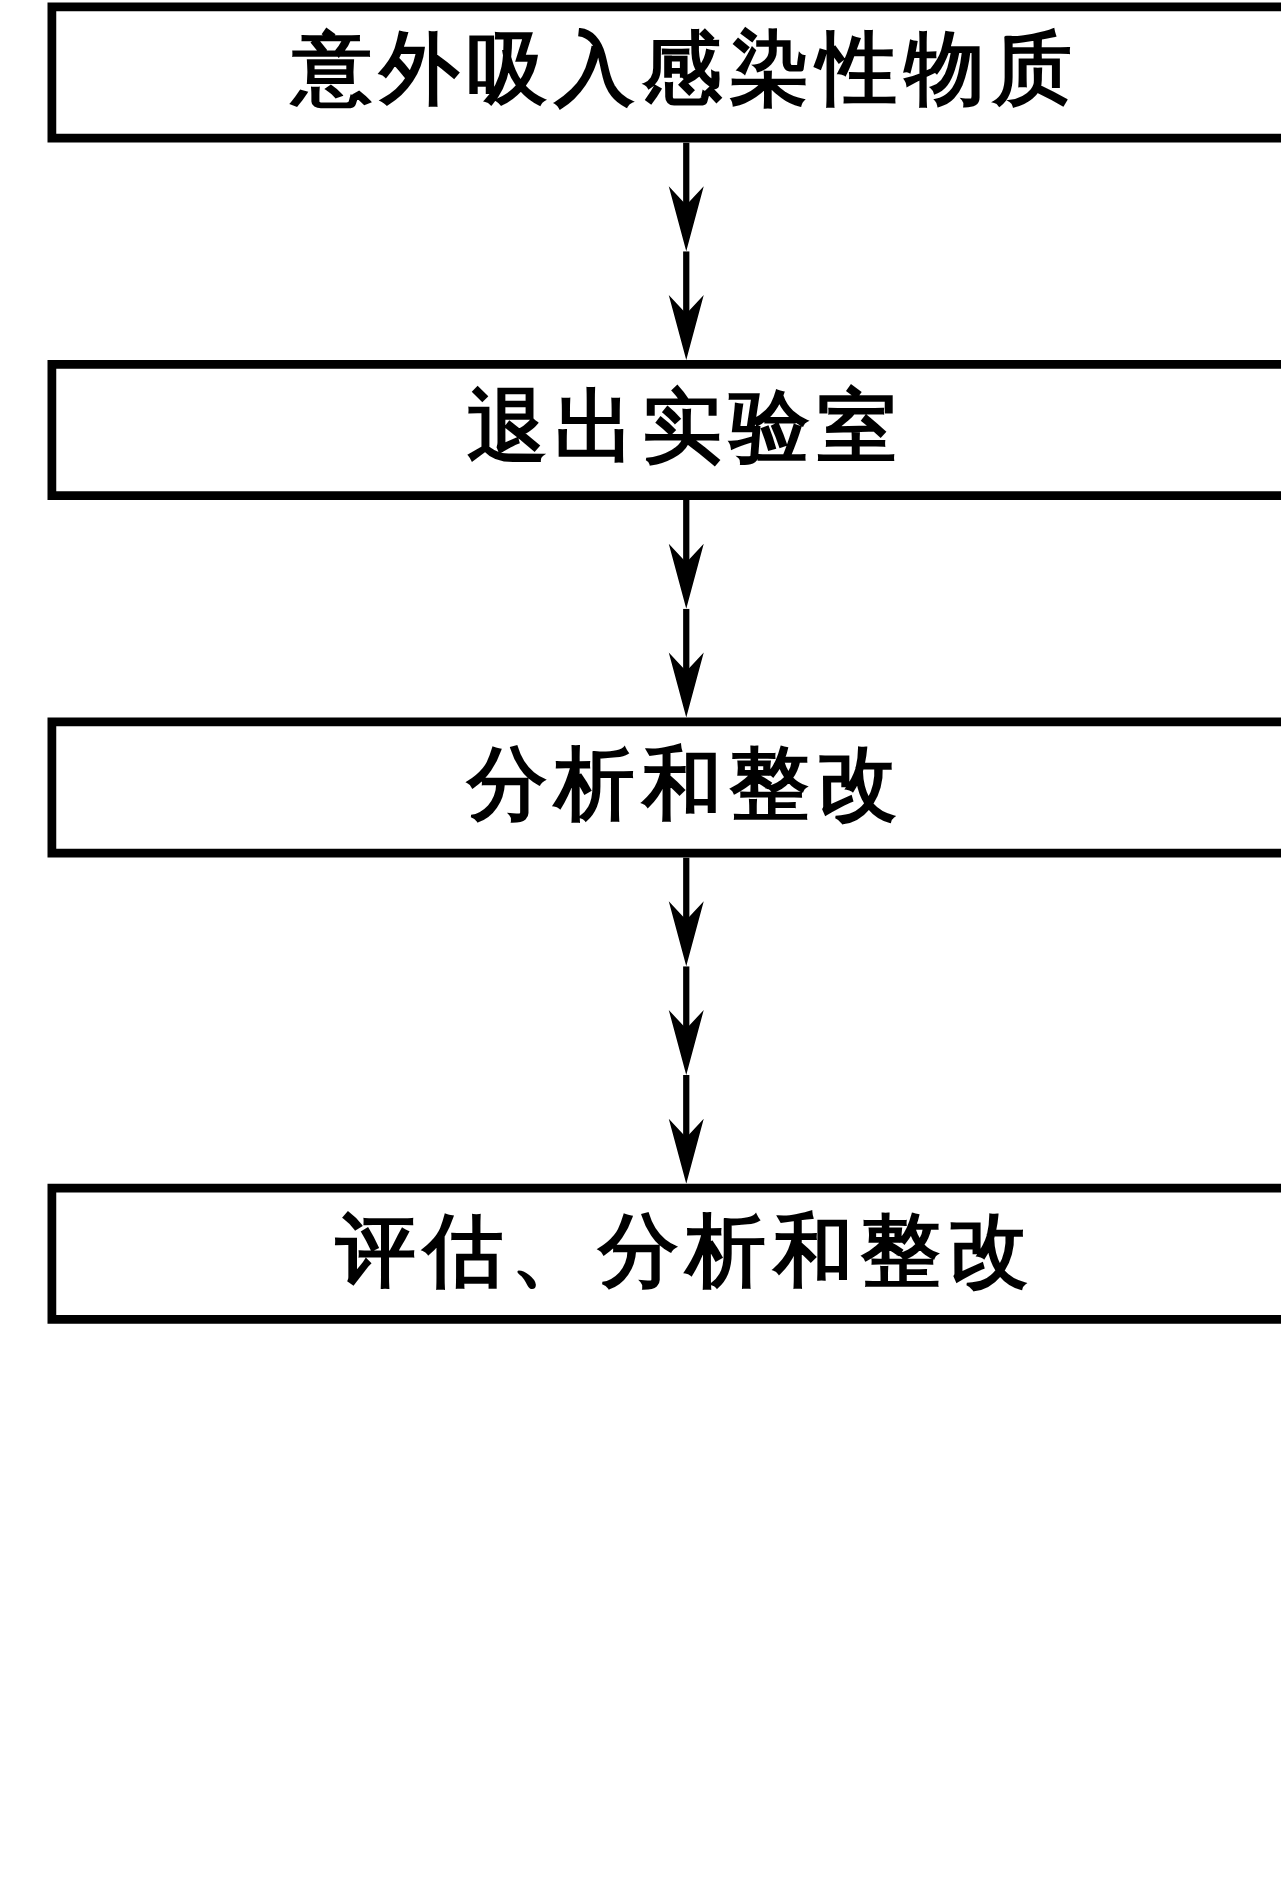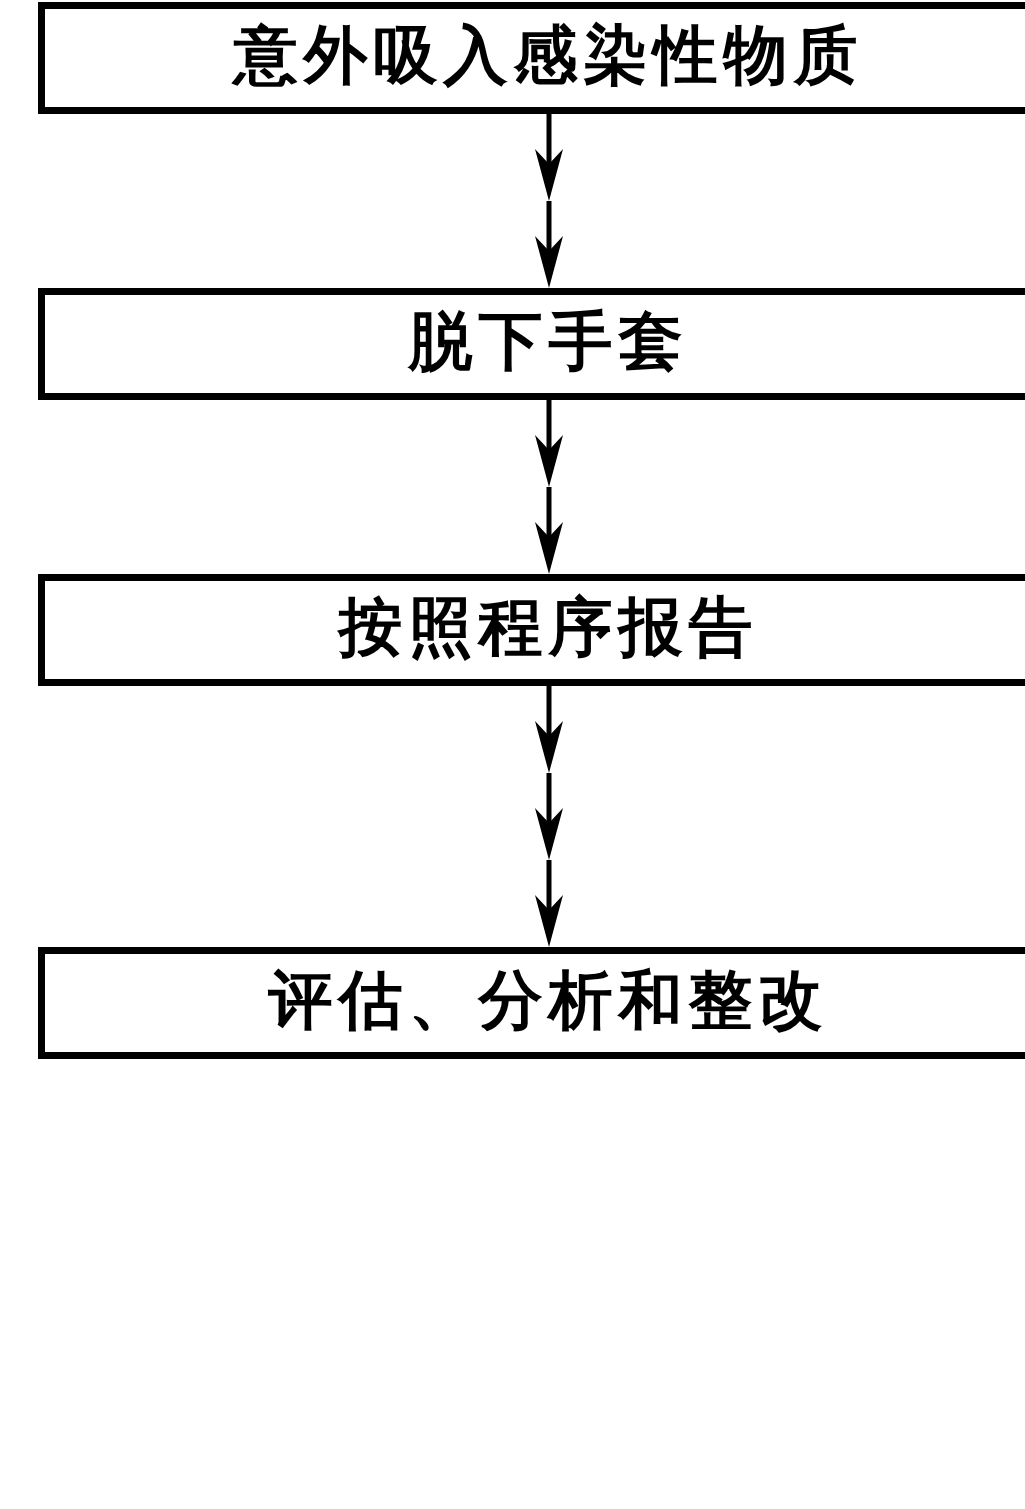--- a/index.html
+++ b/index.html
@@ -63,36 +63,36 @@
     <polygon points="22,87 8,35 22,50 36,35" fill="#000000"></polygon>
   </svg>
 
 
   <svg class="arrow" viewBox="0 0 44 87">
     <line x1="22" y1="0" x2="22" y2="76" stroke="#000000" stroke-width="5"></line>
     <polygon points="22,87 8,35 22,50 36,35" fill="#000000"></polygon>
   </svg>
 
   <div class="box">
-    <span class="box-label">脱下手套</span>
+    <span class="box-label">退出实验室</span>
   </div>
 
   <svg class="arrow" viewBox="0 0 44 87">
     <line x1="22" y1="0" x2="22" y2="76" stroke="#000000" stroke-width="5"></line>
     <polygon points="22,87 8,35 22,50 36,35" fill="#000000"></polygon>
   </svg>
 
 
   <svg class="arrow" viewBox="0 0 44 87">
     <line x1="22" y1="0" x2="22" y2="76" stroke="#000000" stroke-width="5"></line>
     <polygon points="22,87 8,35 22,50 36,35" fill="#000000"></polygon>
   </svg>
 
   <div class="box">
-    <span class="box-label">按照程序报告</span>
+    <span class="box-label">分析和整改</span>
   </div>
 
   <svg class="arrow" viewBox="0 0 44 87">
     <line x1="22" y1="0" x2="22" y2="76" stroke="#000000" stroke-width="5"></line>
     <polygon points="22,87 8,35 22,50 36,35" fill="#000000"></polygon>
   </svg>
 
 
   <svg class="arrow" viewBox="0 0 44 87">
     <line x1="22" y1="0" x2="22" y2="76" stroke="#000000" stroke-width="5"></line>

